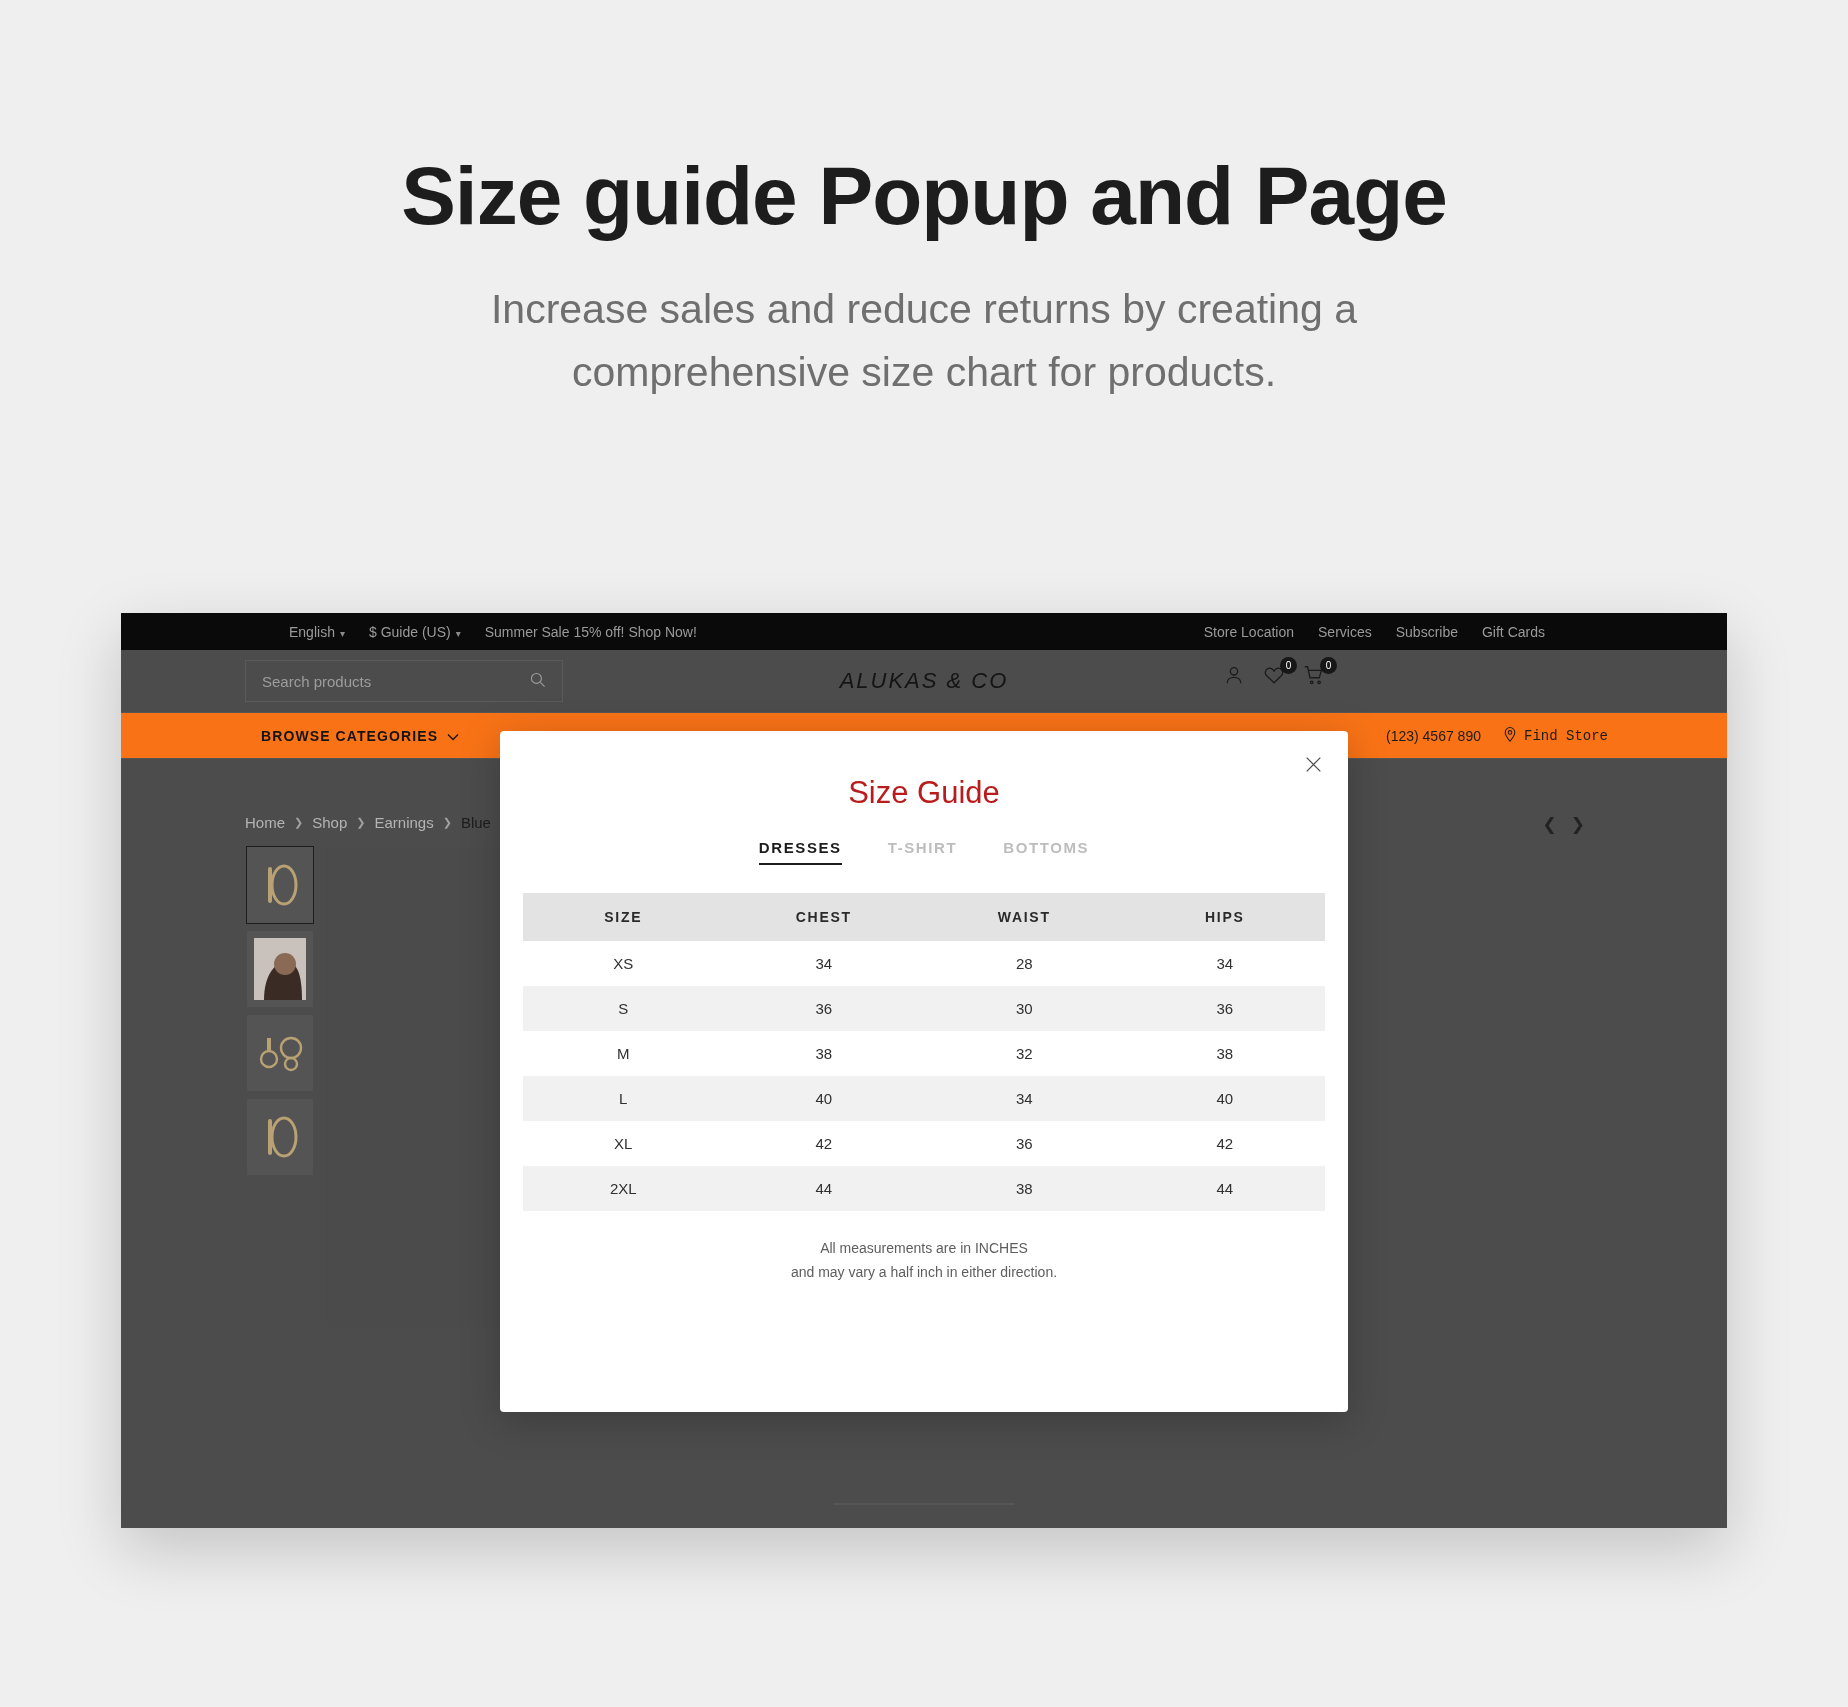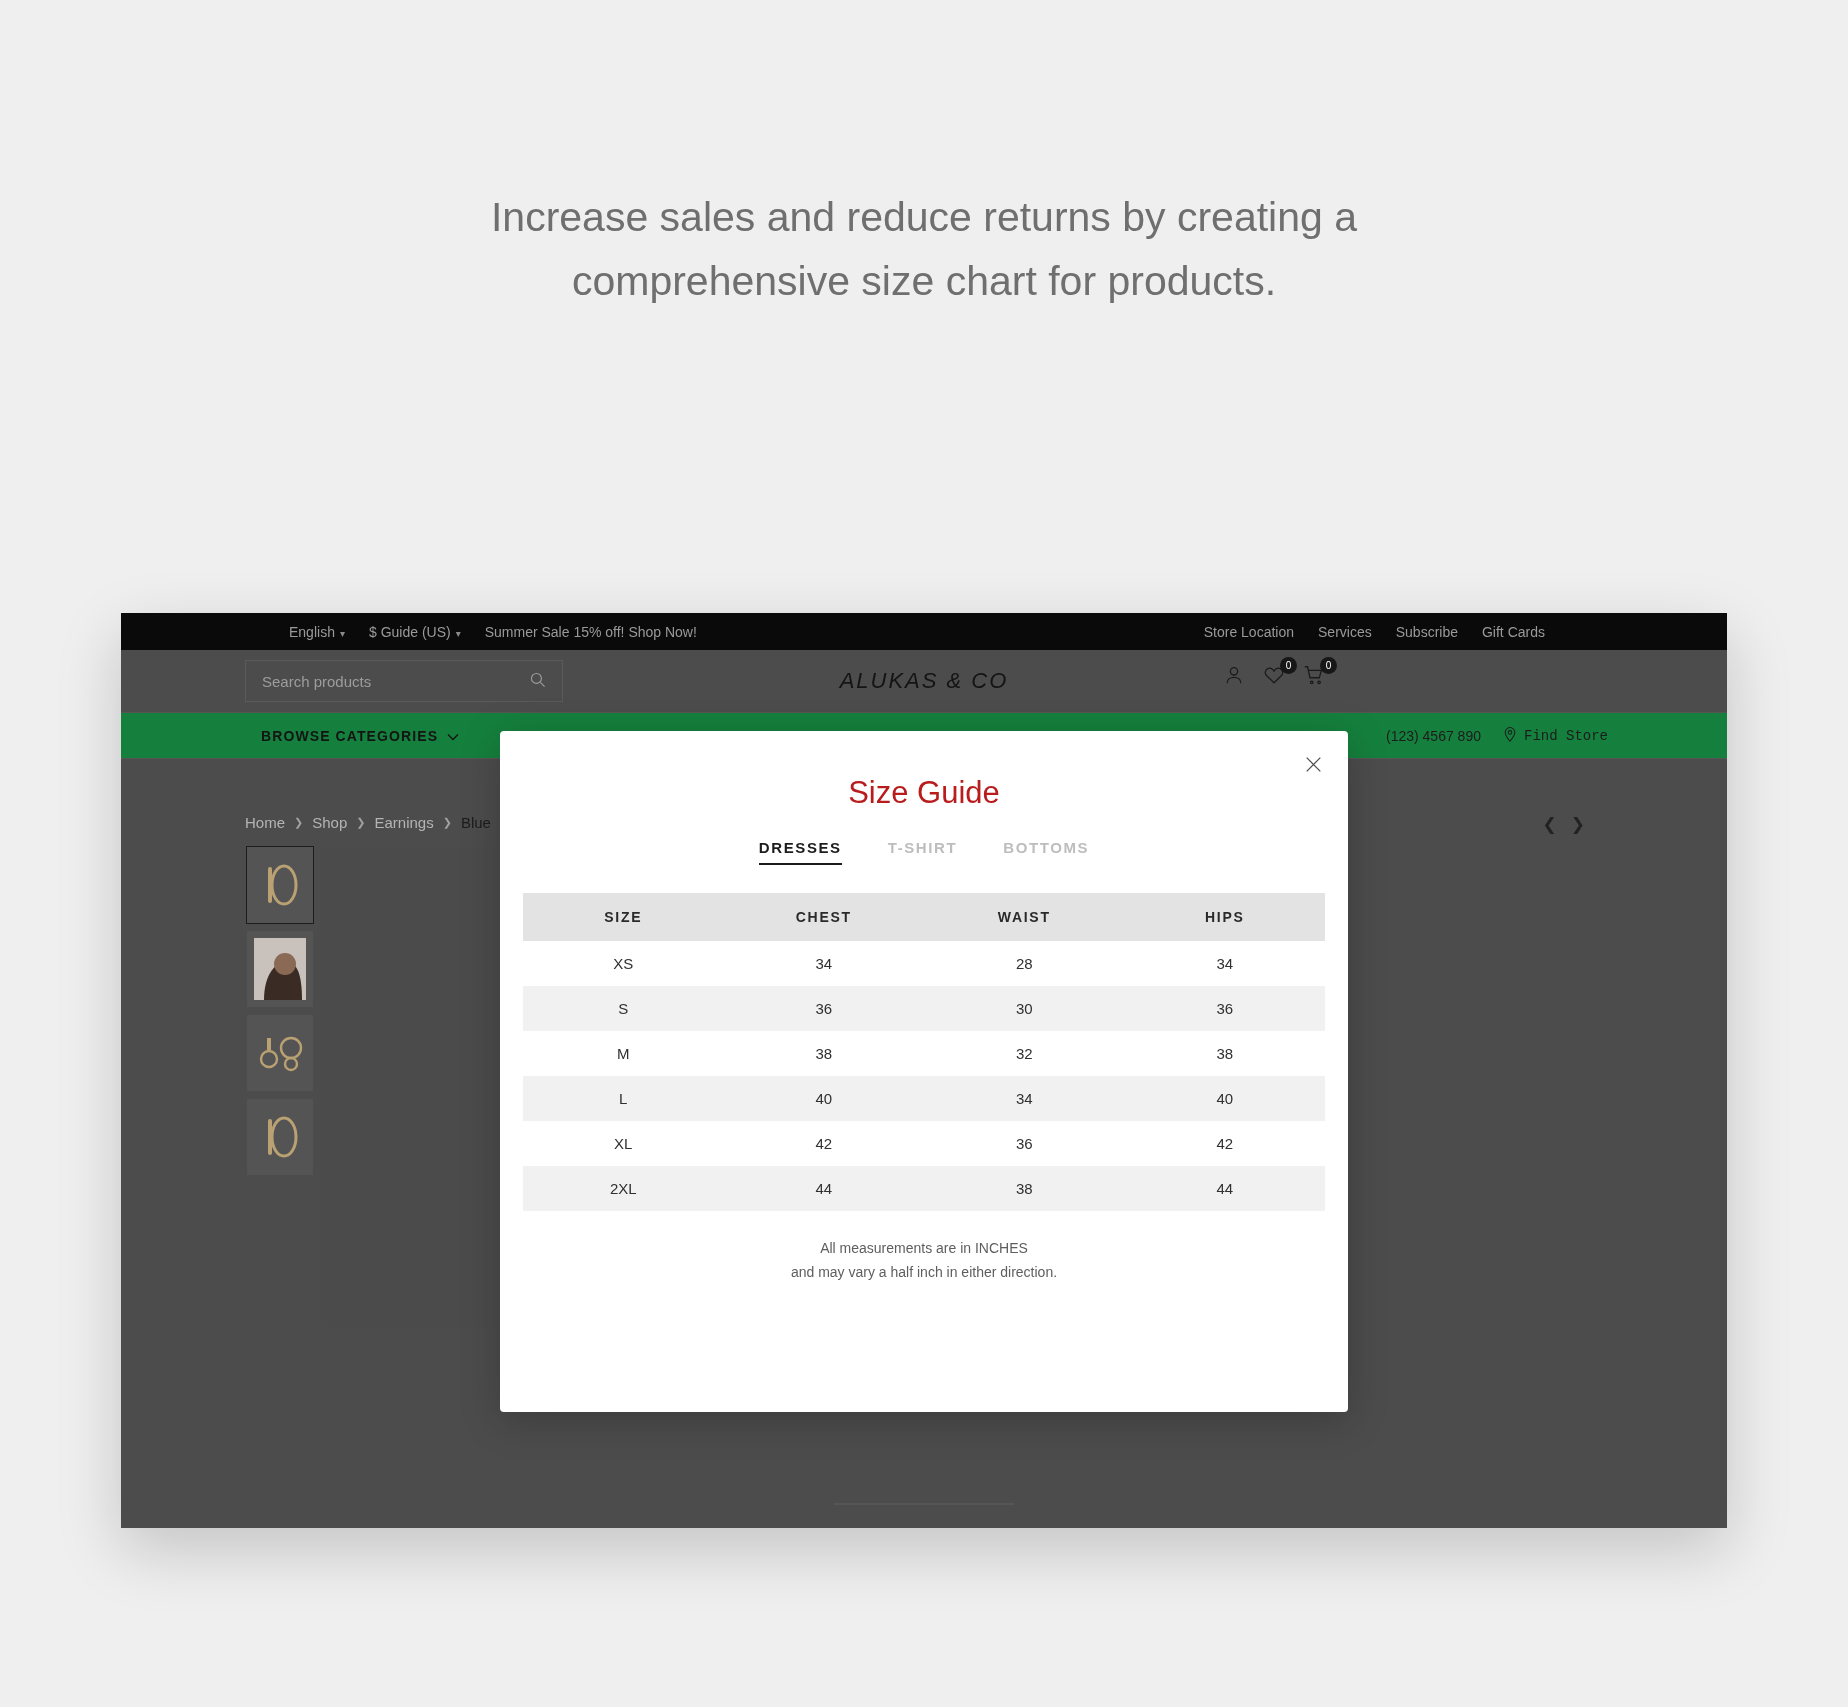--- a/index.html
+++ b/index.html
@@ -99,21 +99,21 @@
   .icon-wrap { position: relative; width: 26px; height: 26px; color: #1b1b1b; }
   .badge {
     position: absolute; right: -8px; top: -7px;
     min-width: 17px; height: 17px; border-radius: 50%;
     background: #171717; color: #fff; font-size: 10px;
     display: flex; align-items: center; justify-content: center;
     padding: 0 3px;
   }
 
   .navbar {
-    height: 47px; background: #15803d;
+    height: 47px; background: #f97316;
     border-top: 1px solid #565656;
     border-bottom: 1px solid #565656;
     display: flex; align-items: center; position: relative;
   }
   .browse-cat {
     position: absolute; left: 140px;
     font-size: 14px; font-weight: 700; letter-spacing: 1.1px;
     color: #141414; display: flex; align-items: center; gap: 9px;
   }
   .nav-right {
@@ -238,20 +238,21 @@
     margin-top: 26px; text-align: center;
     font-size: 14px; color: #5e5e5e; line-height: 1.7;
   }
 </style>
 </head>
 <body>
 
 <div class="page">
 
   <div class="hero">
+    <h1 class="hero-title">Size guide Popup and Page</h1>
     <p class="hero-sub">Increase sales and reduce returns by creating a comprehensive size chart for products.</p>
   </div>
 
   <div class="site-frame">
 
     <div class="topbar">
       <div class="topbar-left">
         <span class="tb"><span>English</span><span class="caret">▾</span></span>
         <span class="tb"><span>$ Guide (US)</span><span class="caret">▾</span></span>
         <span class="tb">Summer Sale 15% off! Shop Now!</span>

